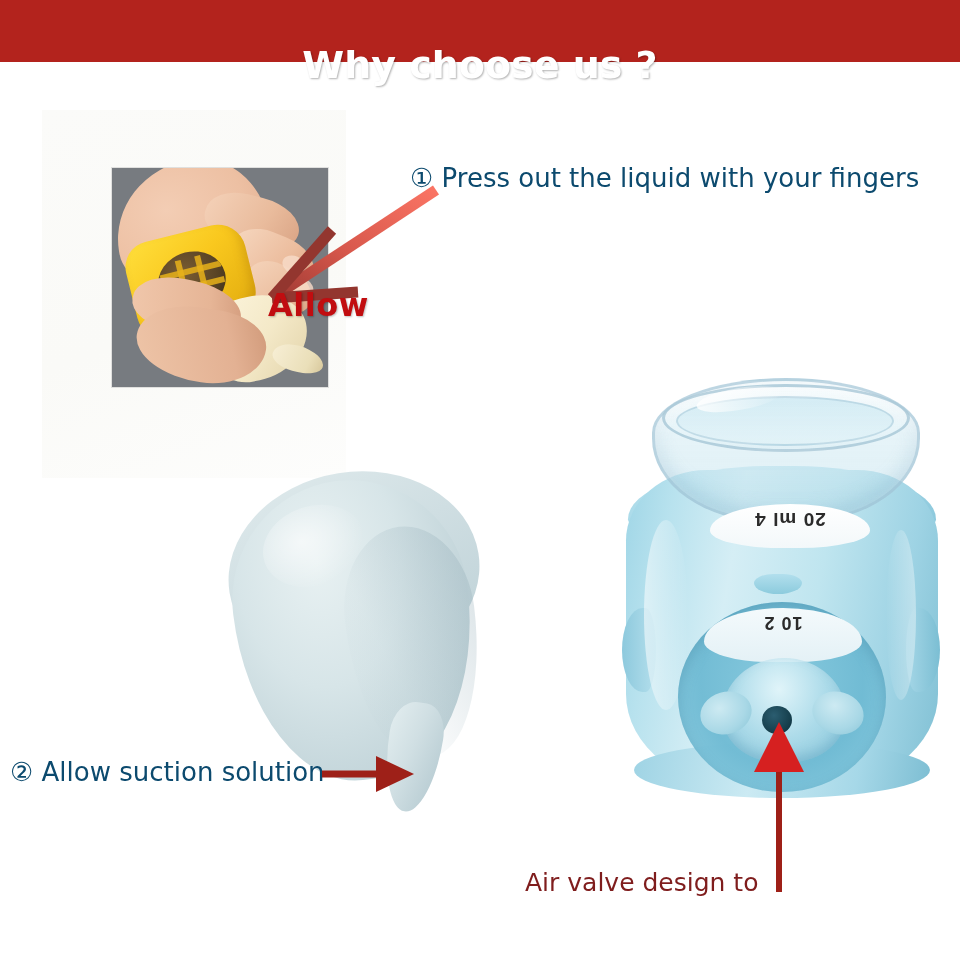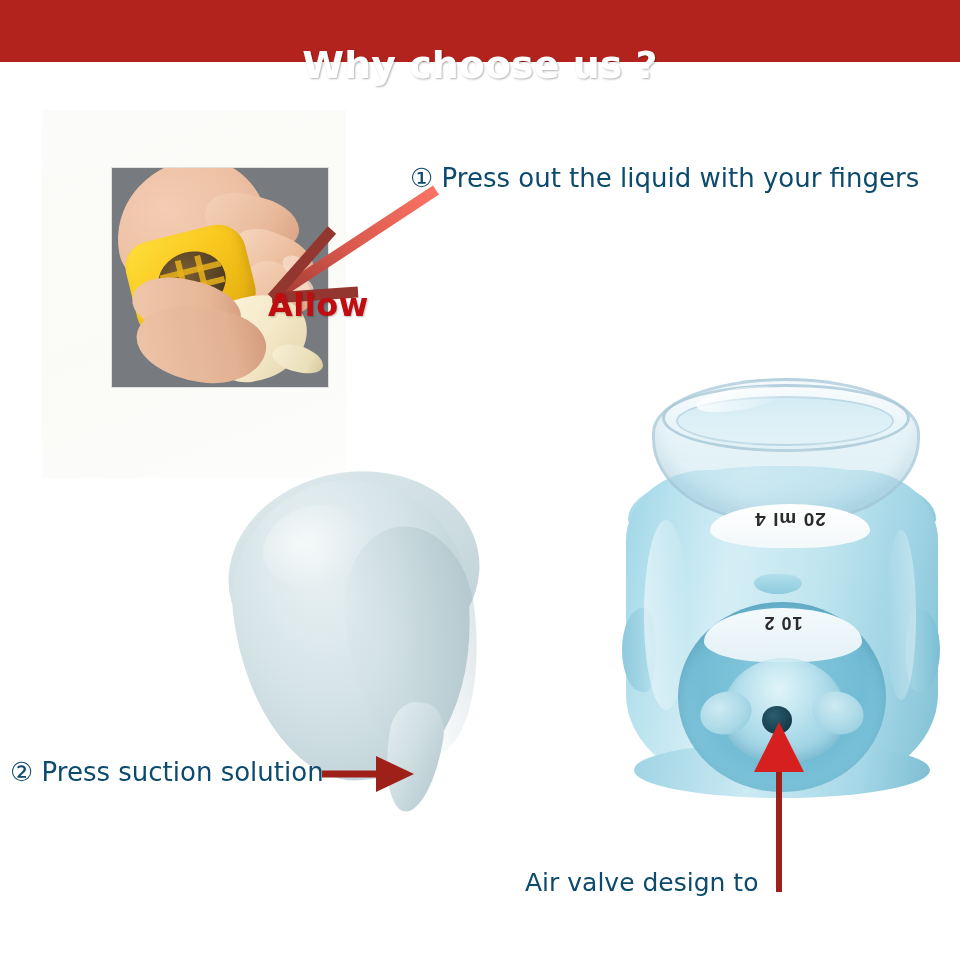--- a/index.html
+++ b/index.html
@@ -176,21 +176,21 @@
     color: #0c4a6e;
     white-space: nowrap;
   }
   #step1-text { left: 410px; top: 163px; }
   #step2-text { left: 10px;  top: 757px; }
 
   .caption-text {
     position: absolute;
     font-family: "DejaVu Sans", sans-serif;
     font-size: 25px;
-    color: #0c4a6e;
+    color: #7f1d1d;
     white-space: nowrap;
   }
   #caption-line1 { left: 525px; top: 868px; }
   #caption-line2 { left: 525px; top: 913px; }
 
   
   .arrow2 { position: absolute; left: 322px; top: 752px; width: 96px; height: 44px; }
 
   
   .arrow3 { position: absolute; left: 750px; top: 720px; width: 58px; height: 175px; }
@@ -463,21 +463,21 @@
   <div class="press-label">Allow</div>
 
   <div class="funnel">
     <div class="funnel-rim"></div>
     <div class="funnel-bowl"></div>
     <div class="funnel-shade"></div>
     <div class="funnel-hi"></div>
     <div class="funnel-spout"></div>
   </div>
 
-  <div class="step-text" id="step2-text">② Press suction solution</div>
+  <div class="step-text" id="step2-text">② Allow suction solution</div>
   <svg class="arrow2" viewBox="0 0 96 44">
     <line x1="0" y1="22" x2="62" y2="22" stroke="#9e2018" stroke-width="7"></line>
     <polygon points="54,4 92,22 54,40" fill="#9e2018"></polygon>
   </svg>
 
   <div class="bottle">
     <div class="bottle-shoulder"></div>
     <div class="bottle-body"></div>
     <div class="bottle-waist-l"></div>
     <div class="bottle-waist-r"></div>

